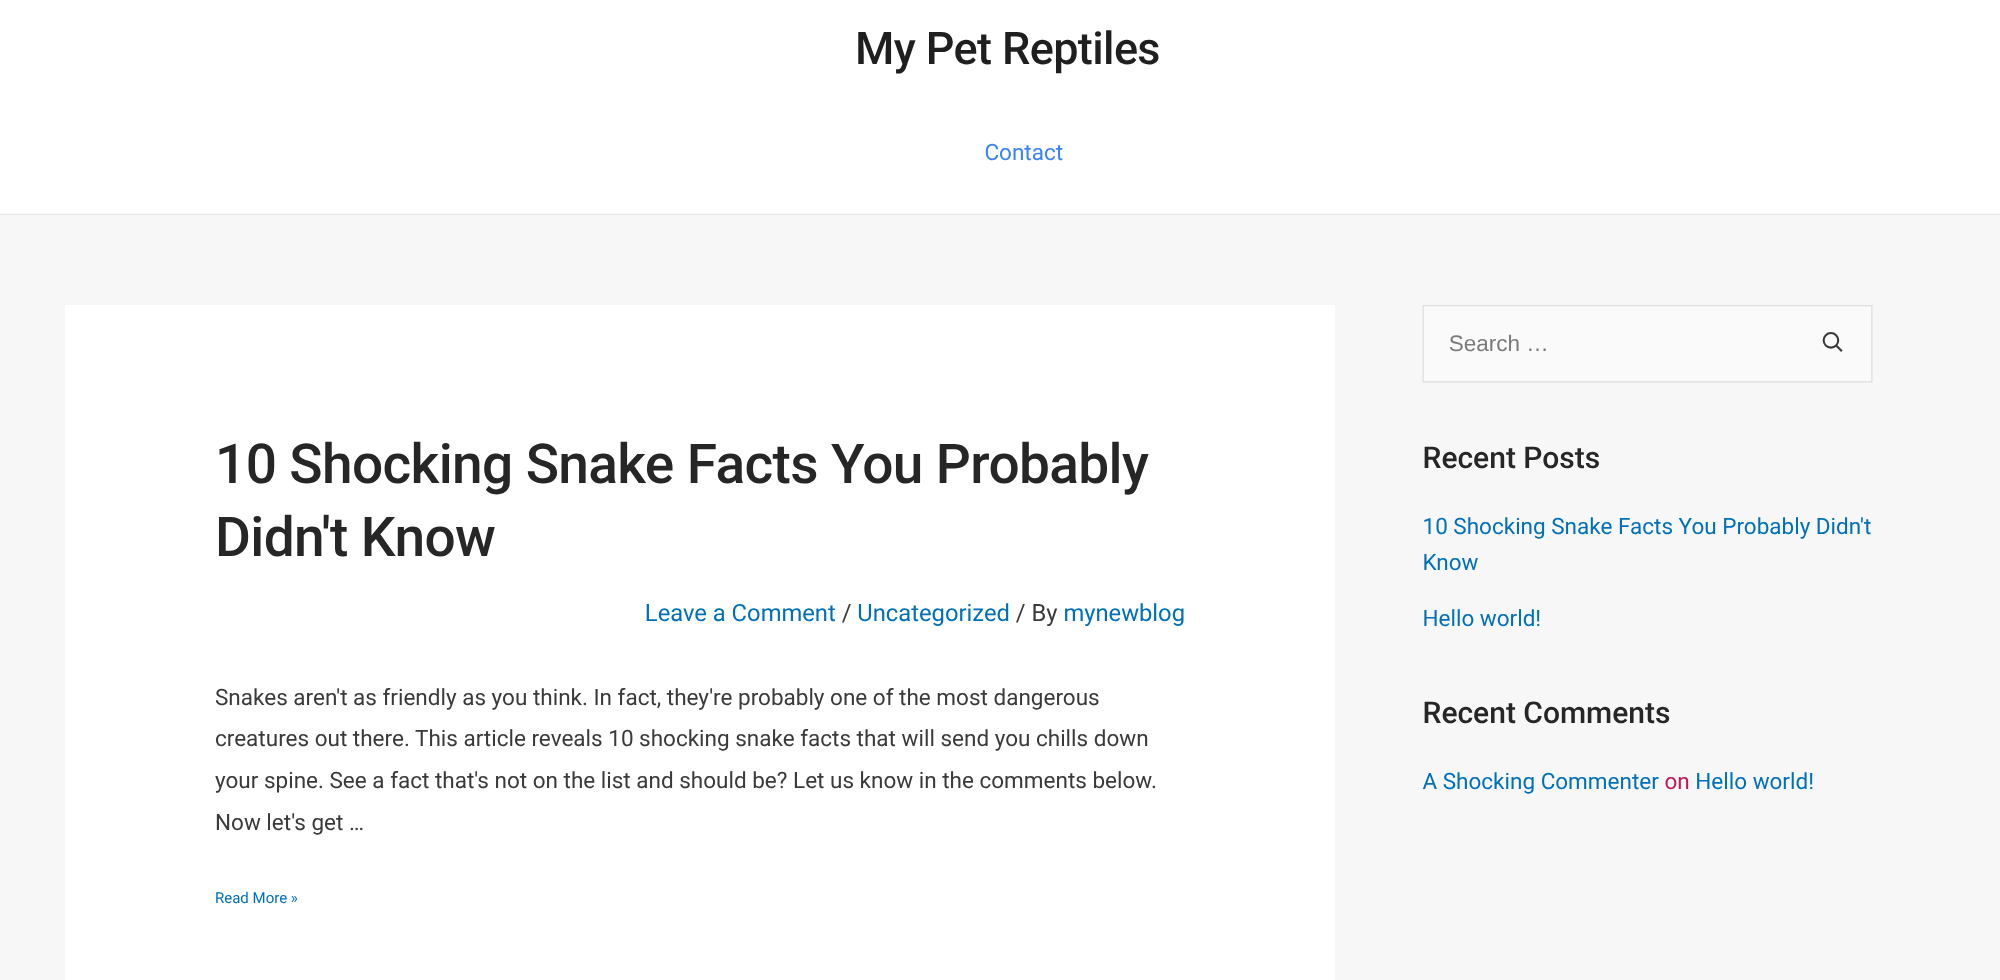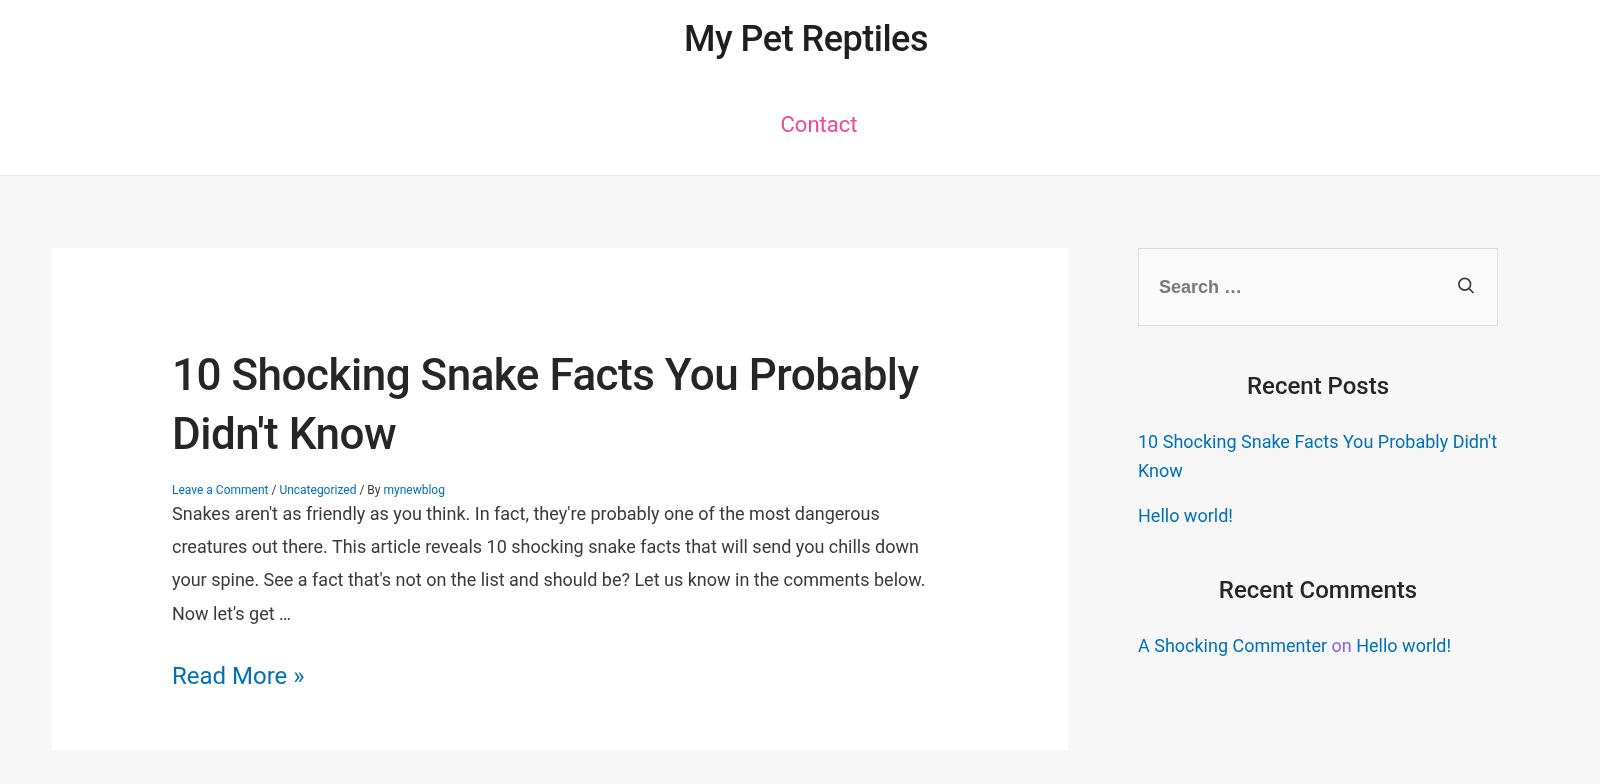--- a/index.html
+++ b/index.html
@@ -22,22 +22,22 @@
     color: #1f1f1f;
     font-size: 36px;
     font-weight: 500;
     letter-spacing: -0.5px;
   }
   .main-nav {
     text-align: center;
     padding: 40px 0 38px 0;
   }
   .main-nav a {
-    color: #ec4899;
-    font-size: 22px;
+    color: #3b82f6;
+    font-size: 18px;
     margin-left: 38px;
   }
   .page-body {
     background: #f7f7f7;
     padding: 72px 0 0 0;
     min-height: 616px;
     display: flex;
     align-items: flex-start;
   }
   .content-card {
@@ -48,79 +48,79 @@
   }
   .post-title {
     font-size: 44px;
     line-height: 1.35;
     font-weight: 500;
     color: #262626;
     letter-spacing: -0.5px;
     margin-bottom: 18px;
   }
   .post-meta {
-    font-size: 12px;
+    font-size: 19px;
     color: #3a3a3a;
+    margin-bottom: 40px;
+    text-align: right;
   }
   .post-meta .sep { color: #3a3a3a; }
   .post-excerpt {
     font-size: 18px;
     line-height: 1.85;
     color: #3a3a3a;
     margin-bottom: 32px;
   }
   .read-more {
-    font-size: 24px;
+    font-size: 12px;
   }
   .sidebar {
     margin-left: 70px;
     width: 360px;
     padding-top: 0;
   }
   .search-box {
     position: relative;
     margin-bottom: 58px;
   }
   .search-box input {
     width: 100%;
-    height: 78px;
+    height: 62px;
     border: 1px solid #dddddd;
     background: #fafafa;
     padding: 0 56px 0 20px;
     font-size: 18px;
     color: #555;
     outline: none;
-    font-weight: bold;
   }
   .search-box input::placeholder { color: #7a7a7a; }
   .search-icon-btn {
     position: absolute;
     right: 16px;
     top: 50%;
     transform: translateY(-50%);
     background: none;
     border: none;
     padding: 6px;
     cursor: pointer;
   }
   .widget-title {
     font-size: 24px;
     font-weight: 500;
     color: #262626;
     margin-bottom: 28px;
-    text-align: center;
   }
   .widget { margin-bottom: 46px; }
   .widget ul { list-style: none; }
   .widget li {
     font-size: 18px;
     line-height: 1.6;
     margin-bottom: 16px;
   }
-  .comment-on { color: #8b5cf6; }
+  .comment-on { color: #be185d; }
 </style>
 </head>
 <body>
 
 <header class="header-area">
   <div class="site-title">
     <a href="#">My Pet Reptiles</a>
   </div>
   <nav class="main-nav">
     <a href="#">Contact</a>

